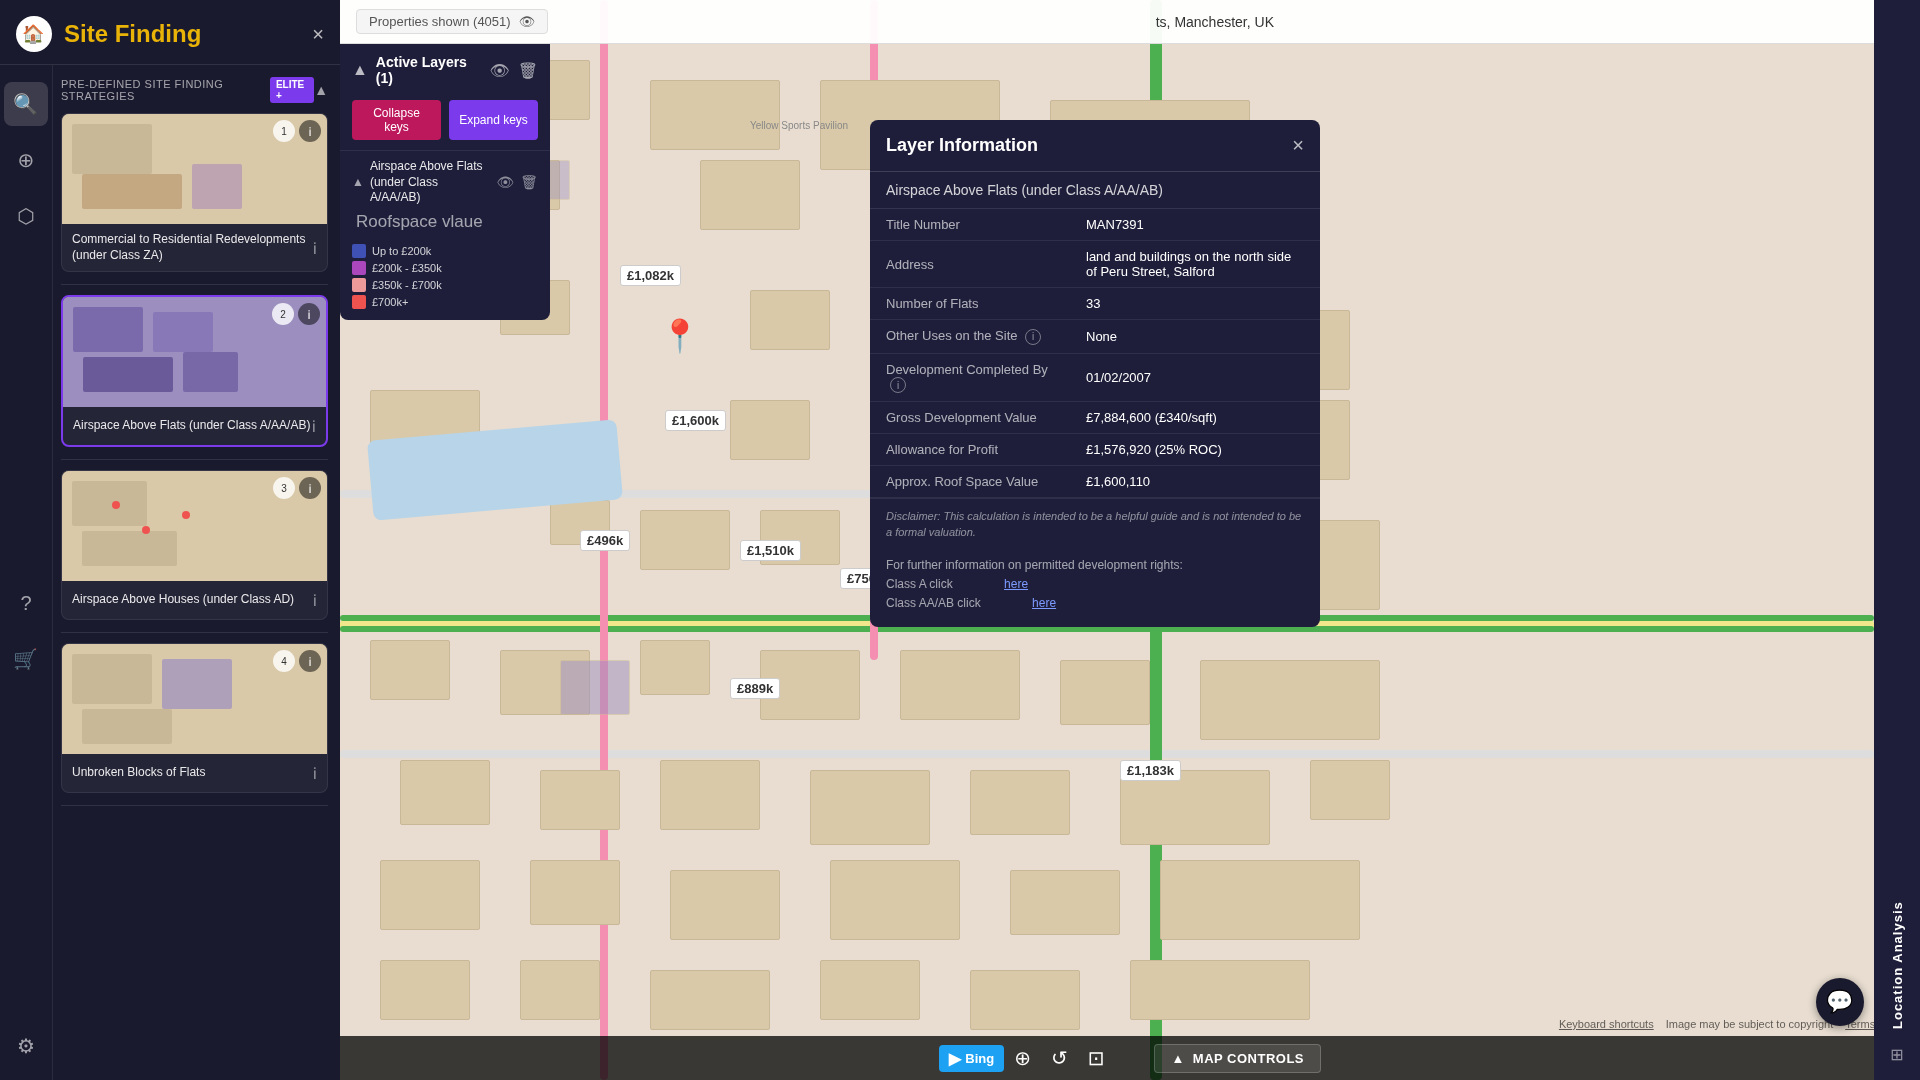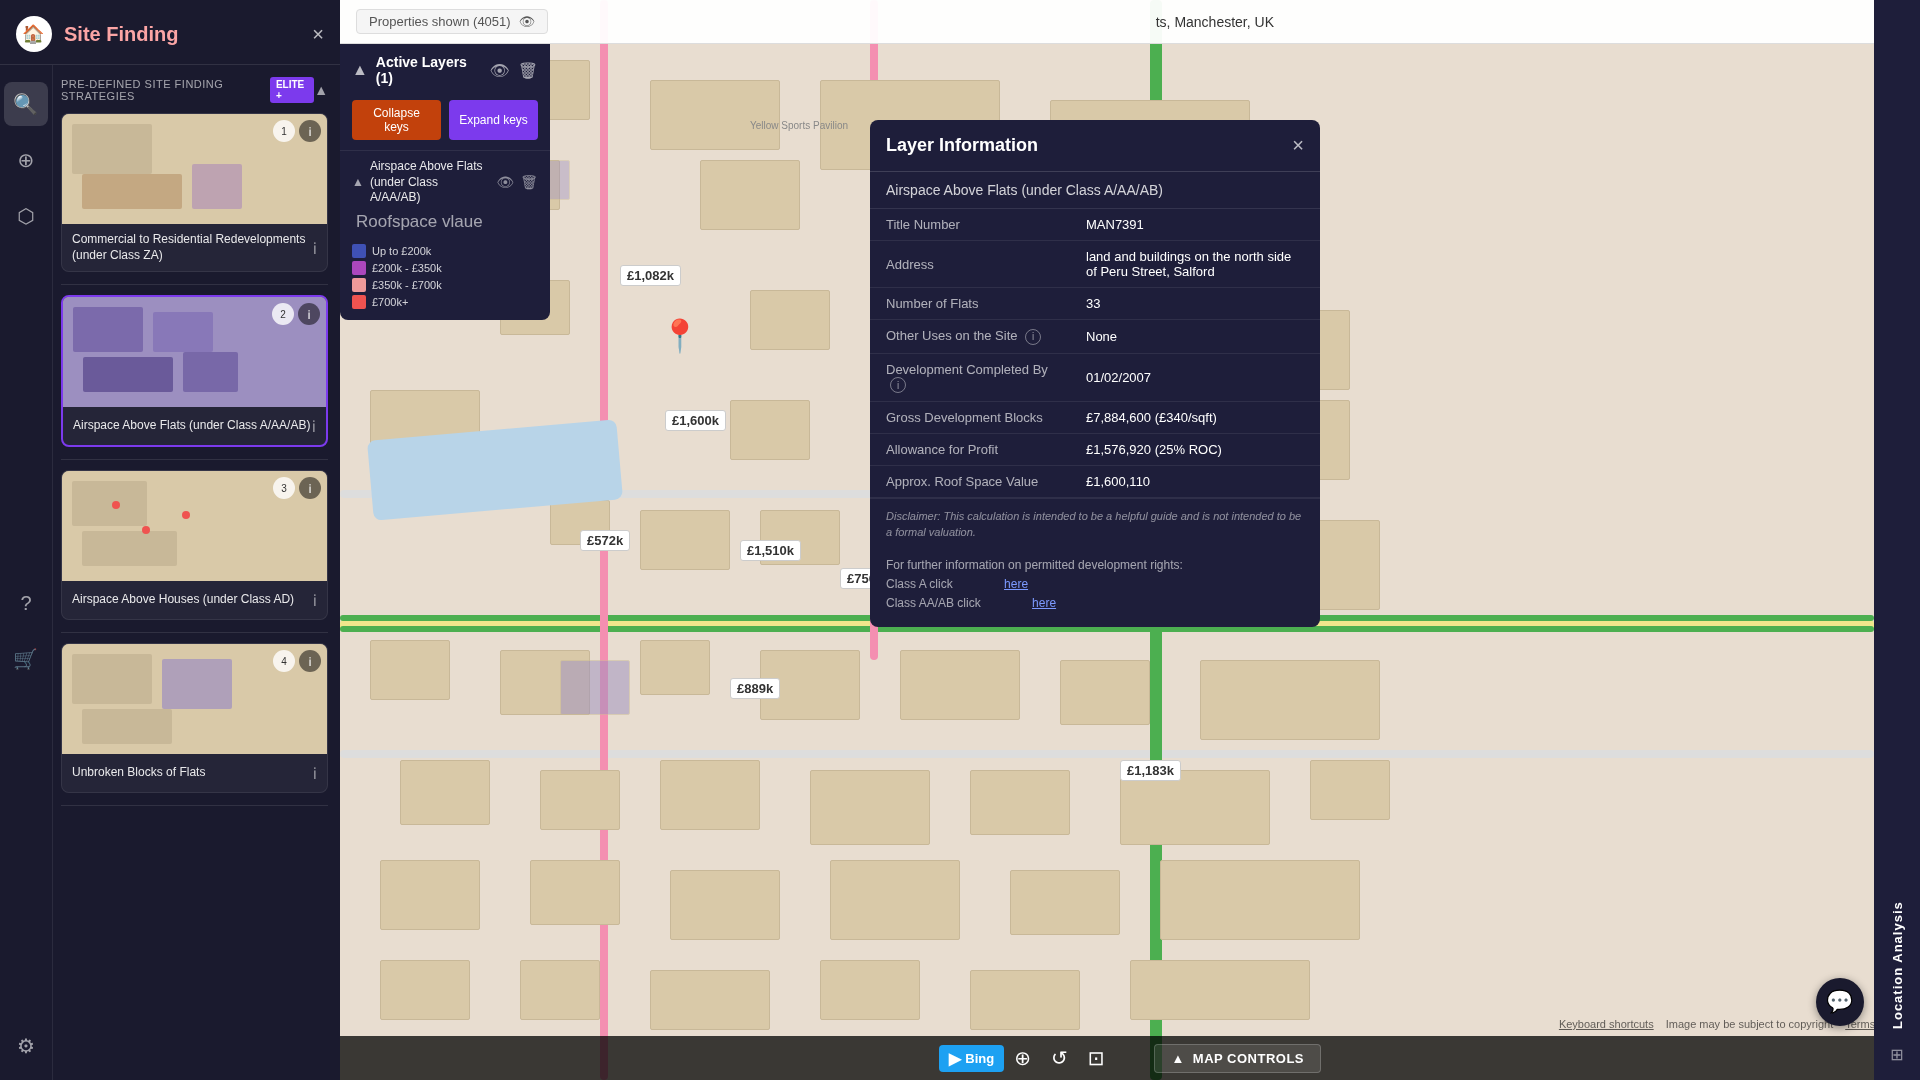--- a/index.html
+++ b/index.html
@@ -97,23 +97,23 @@
       border-bottom: 1px solid rgba(255,255,255,0.1);
     }
     .sidebar-logo {
       width: 36px; height: 36px;
       background: white;
       border-radius: 50%;
       display: flex; align-items: center; justify-content: center;
       font-size: 18px;
     }
     .sidebar-title {
-      font-size: 20px;
+      font-size: 24px;
       font-weight: bold;
-      color: #fca5a5;
+      color: #eab308;
       flex: 1;
     }
     .sidebar-close {
       cursor: pointer;
       font-size: 20px;
       color: white;
       opacity: 0.7;
     }
 
     
@@ -263,21 +263,21 @@
       gap: 8px;
       color: rgba(255,255,255,0.6);
       font-size: 16px;
     }
     .layers-buttons {
       display: flex;
       gap: 8px;
       padding: 4px 12px 10px 12px;
     }
     .btn-collapse {
-      background: #c2410c;
+      background: #be185d;
       color: white;
       border: none;
       border-radius: 4px;
       padding: 6px 10px;
       font-size: 12px;
       cursor: pointer;
       flex: 1;
     }
     .btn-expand {
       background: #7c3aed;
@@ -603,21 +603,21 @@
     <div class="map-block" style="top:960px;left:1130px;width:180px;height:60px;"></div>
 
     <div class="map-block map-block-purple" style="top:660px;left:560px;width:70px;height:55px;opacity:0.5;"></div>
     <div class="map-block map-block-purple" style="top:340px;left:910px;width:90px;height:60px;opacity:0.4;"></div>
     <div class="map-block map-block-purple" style="top:160px;left:520px;width:50px;height:40px;opacity:0.4;"></div>
 
     <div class="map-water" style="top:430px;left:370px;width:250px;height:80px;transform:rotate(-5deg);"></div>
 
     <div class="price-label" style="top:265px;left:620px;">£1,082k</div>
     <div class="price-label" style="top:410px;left:665px;">£1,600k</div>
-    <div class="price-label" style="top:530px;left:580px;">£572k</div>
+    <div class="price-label" style="top:530px;left:580px;">£496k</div>
     <div class="price-label" style="top:540px;left:740px;">£1,510k</div>
     <div class="price-label" style="top:568px;left:840px;">£756k</div>
     <div class="price-label" style="top:678px;left:730px;">£889k</div>
     <div class="price-label" style="top:510px;left:1090px;">£182k</div>
     <div class="price-label" style="top:760px;left:1120px;">£1,183k</div>
 
     <div class="map-pin" style="top:355px;left:680px;">📍</div>
 
     <div class="map-label" style="top:120px;left:750px;color:#888;font-size:10px;">Yellow Sports Pavilion</div>
   </div>
@@ -801,21 +801,21 @@
       <td>None</td>
     </tr>
     <tr>
       <td>
         <span>Development Completed By</span>
         <span class="info-icon">i</span>
       </td>
       <td>01/02/2007</td>
     </tr>
     <tr>
-      <td>Gross Development Blocks</td>
+      <td>Gross Development Value</td>
       <td>£7,884,600 (£340/sqft)</td>
     </tr>
     <tr>
       <td>Allowance for Profit</td>
       <td>£1,576,920 (25% ROC)</td>
     </tr>
     <tr>
       <td>Approx. Roof Space Value</td>
       <td>£1,600,110</td>
     </tr>

